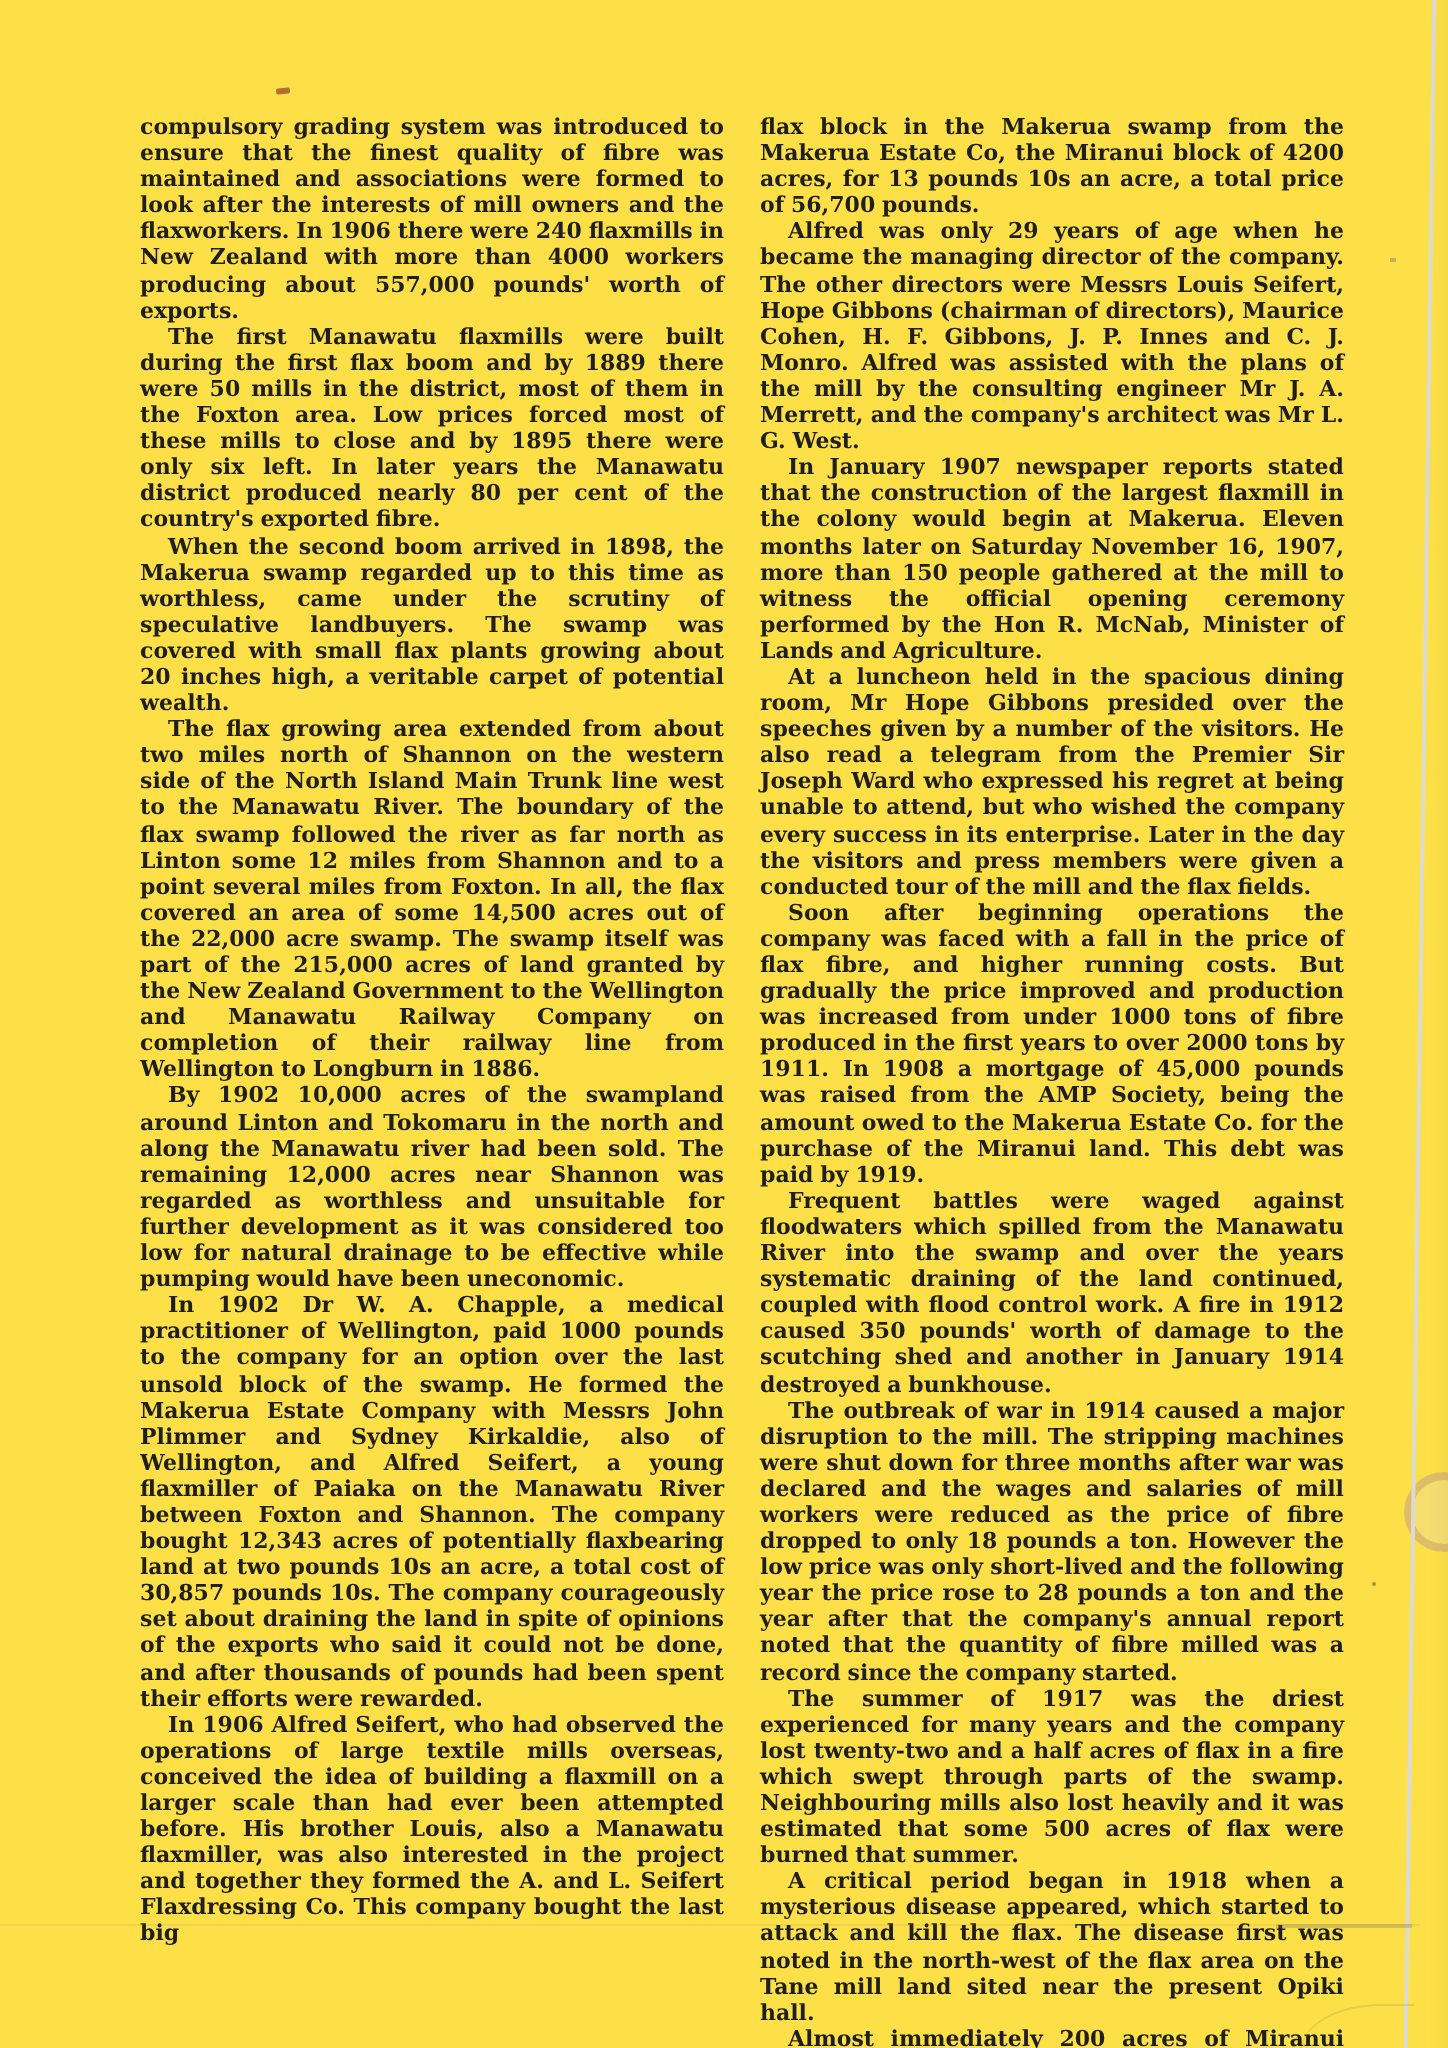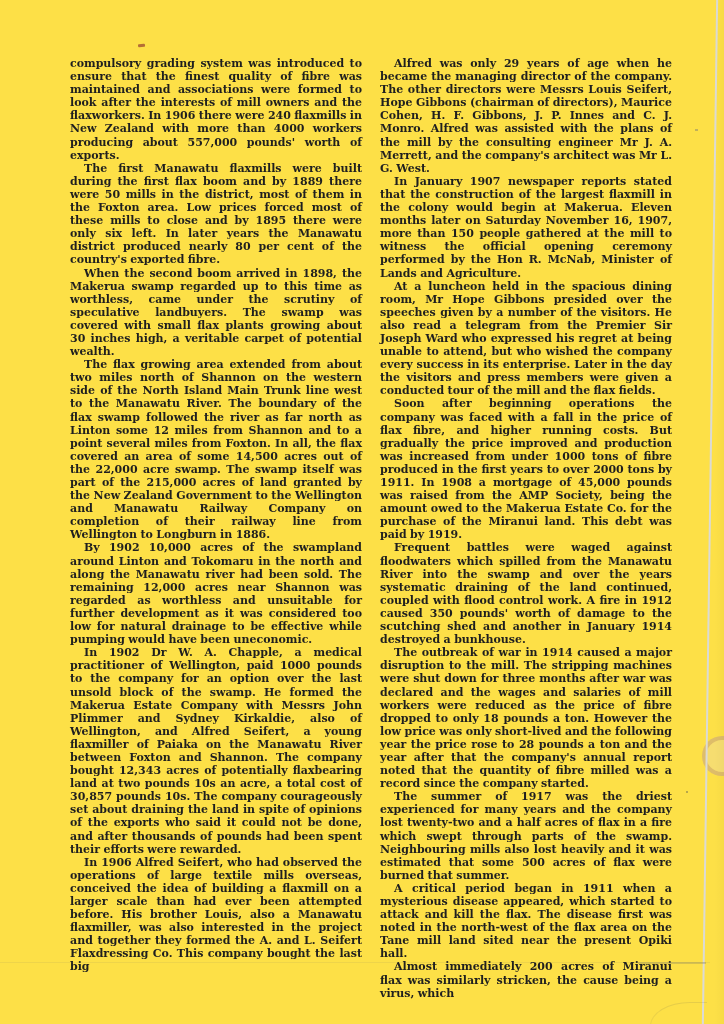--- a/index.html
+++ b/index.html
@@ -132,36 +132,37 @@
 <div class="page">
 
   <div class="dash-mark"></div>
   <div class="speck-b"></div>
 
   <div class="content">
 
     <div class="col">
       <p class="para cont">compulsory grading system was introduced to ensure that the finest quality of fibre was maintained and associations were formed to look after the interests of mill owners and the flaxworkers. In 1906 there were 240 flaxmills in New Zealand with more than 4000 workers producing about 557,000 pounds' worth of exports.</p>
       <p class="para">The first Manawatu flaxmills were built during the first flax boom and by 1889 there were 50 mills in the district, most of them in the Foxton area. Low prices forced most of these mills to close and by 1895 there were only six left. In later years the Manawatu district produced nearly 80 per cent of the country's exported fibre.</p>
-      <p class="para">When the second boom arrived in 1898, the Makerua swamp regarded up to this time as worthless, came under the scrutiny of speculative landbuyers. The swamp was covered with small flax plants growing about 30 inches high, a veritable carpet of potential wealth.</p>
+      <p class="para">When the second boom arrived in 1898, the Makerua swamp regarded up to this time as worthless, came under the scrutiny of speculative landbuyers. The swamp was covered with small flax plants growing about 20 inches high, a veritable carpet of potential wealth.</p>
       <p class="para">The flax growing area extended from about two miles north of Shannon on the western side of the North Island Main Trunk line west to the Manawatu River. The boundary of the flax swamp followed the river as far north as Linton some 12 miles from Shannon and to a point several miles from Foxton. In all, the flax covered an area of some 14,500 acres out of the 22,000 acre swamp. The swamp itself was part of the 215,000 acres of land granted by the New Zealand Government to the Wellington and Manawatu Railway Company on completion of their railway line from Wellington to Longburn in 1886.</p>
       <p class="para">By 1902 10,000 acres of the swampland around Linton and Tokomaru in the north and along the Manawatu river had been sold. The remaining 12,000 acres near Shannon was regarded as worthless and unsuitable for further development as it was considered too low for natural drainage to be effective while pumping would have been uneconomic.</p>
       <p class="para">In 1902 Dr W. A. Chapple, a medical practitioner of Wellington, paid 1000 pounds to the company for an option over the last unsold block of the swamp. He formed the Makerua Estate Company with Messrs John Plimmer and Sydney Kirkaldie, also of Wellington, and Alfred Seifert, a young flaxmiller of Paiaka on the Manawatu River between Foxton and Shannon. The company bought 12,343 acres of potentially flaxbearing land at two pounds 10s an acre, a total cost of 30,857 pounds 10s. The company courageously set about draining the land in spite of opinions of the exports who said it could not be done, and after thousands of pounds had been spent their efforts were rewarded.</p>
       <p class="para">In 1906 Alfred Seifert, who had observed the operations of large textile mills overseas, conceived the idea of building a flaxmill on a larger scale than had ever been attempted before. His brother Louis, also a Manawatu flaxmiller, was also interested in the project and together they formed the A. and L. Seifert Flaxdressing Co. This company bought the last big</p>
     </div>
 
     <div class="col">
+      <p class="para cont">flax block in the Makerua swamp from the Makerua Estate Co, the Miranui block of 4200 acres, for 13 pounds 10s an acre, a total price of 56,700 pounds.</p>
       <p class="para">Alfred was only 29 years of age when he became the managing director of the company. The other directors were Messrs Louis Seifert, Hope Gibbons (chairman of directors), Maurice Cohen, H. F. Gibbons, J. P. Innes and C. J. Monro. Alfred was assisted with the plans of the mill by the consulting engineer Mr J. A. Merrett, and the company's architect was Mr L. G. West.</p>
       <p class="para">In January 1907 newspaper reports stated that the construction of the largest flaxmill in the colony would begin at Makerua. Eleven months later on Saturday November 16, 1907, more than 150 people gathered at the mill to witness the official opening ceremony performed by the Hon R. McNab, Minister of Lands and Agriculture.</p>
       <p class="para">At a luncheon held in the spacious dining room, Mr Hope Gibbons presided over the speeches given by a number of the visitors. He also read a telegram from the Premier Sir Joseph Ward who expressed his regret at being unable to attend, but who wished the company every success in its enterprise. Later in the day the visitors and press members were given a conducted tour of the mill and the flax fields.</p>
       <p class="para">Soon after beginning operations the company was faced with a fall in the price of flax fibre, and higher running costs. But gradually the price improved and production was increased from under 1000 tons of fibre produced in the first years to over 2000 tons by 1911. In 1908 a mortgage of 45,000 pounds was raised from the AMP Society, being the amount owed to the Makerua Estate Co. for the purchase of the Miranui land. This debt was paid by 1919.</p>
       <p class="para">Frequent battles were waged against floodwaters which spilled from the Manawatu River into the swamp and over the years systematic draining of the land continued, coupled with flood control work. A fire in 1912 caused 350 pounds' worth of damage to the scutching shed and another in January 1914 destroyed a bunkhouse.</p>
       <p class="para">The outbreak of war in 1914 caused a major disruption to the mill. The stripping machines were shut down for three months after war was declared and the wages and salaries of mill workers were reduced as the price of fibre dropped to only 18 pounds a ton. However the low price was only short-lived and the following year the price rose to 28 pounds a ton and the year after that the company's annual report noted that the quantity of fibre milled was a record since the company started.</p>
       <p class="para">The summer of 1917 was the driest experienced for many years and the company lost twenty-two and a half acres of flax in a fire which swept through parts of the swamp. Neighbouring mills also lost heavily and it was estimated that some 500 acres of flax were burned that summer.</p>
-      <p class="para">A critical period began in 1911 when a mysterious disease appeared, which started to attack and kill the flax. The disease first was noted in the north-west of the flax area on the Tane mill land sited near the present Opiki hall.</p>
+      <p class="para">A critical period began in 1918 when a mysterious disease appeared, which started to attack and kill the flax. The disease first was noted in the north-west of the flax area on the Tane mill land sited near the present Opiki hall.</p>
       <p class="para">Almost immediately 200 acres of Miranui flax was similarly stricken, the cause being a virus, which</p>
     </div>
 
   </div>
 
   <div class="stain"></div>
   <div class="speck-a"></div>
   <div class="edge-line"></div>
   <div class="right-shade"></div>
   <div class="fold-line"></div>

